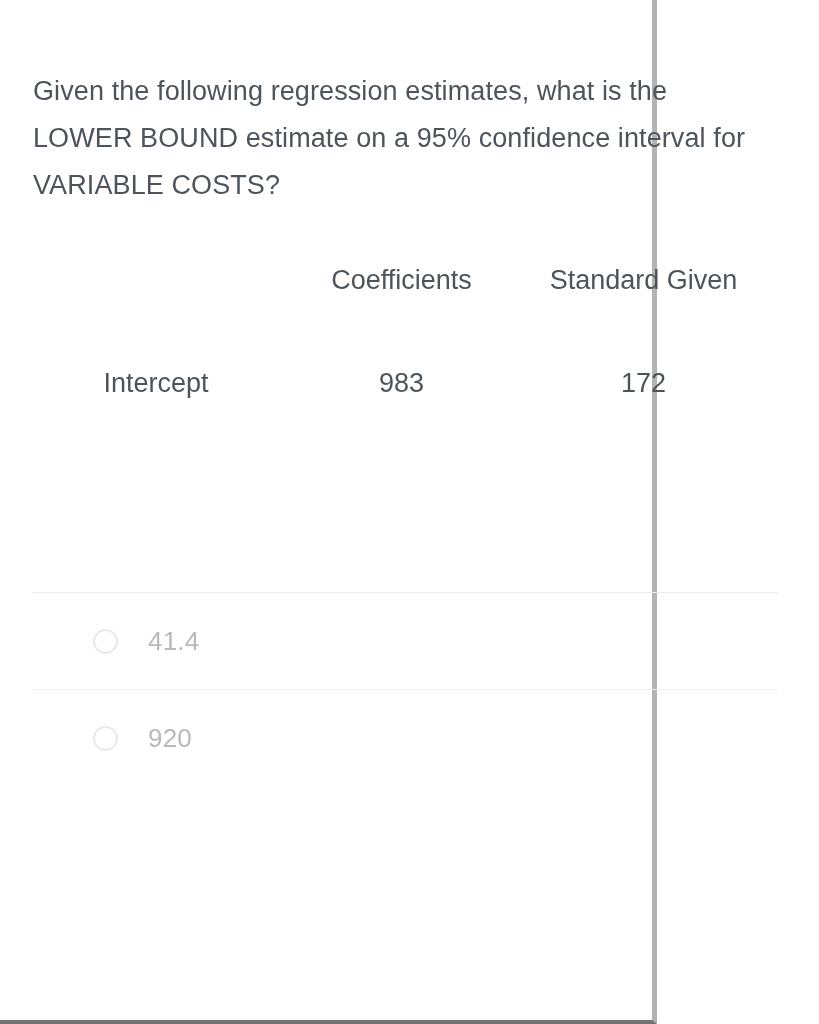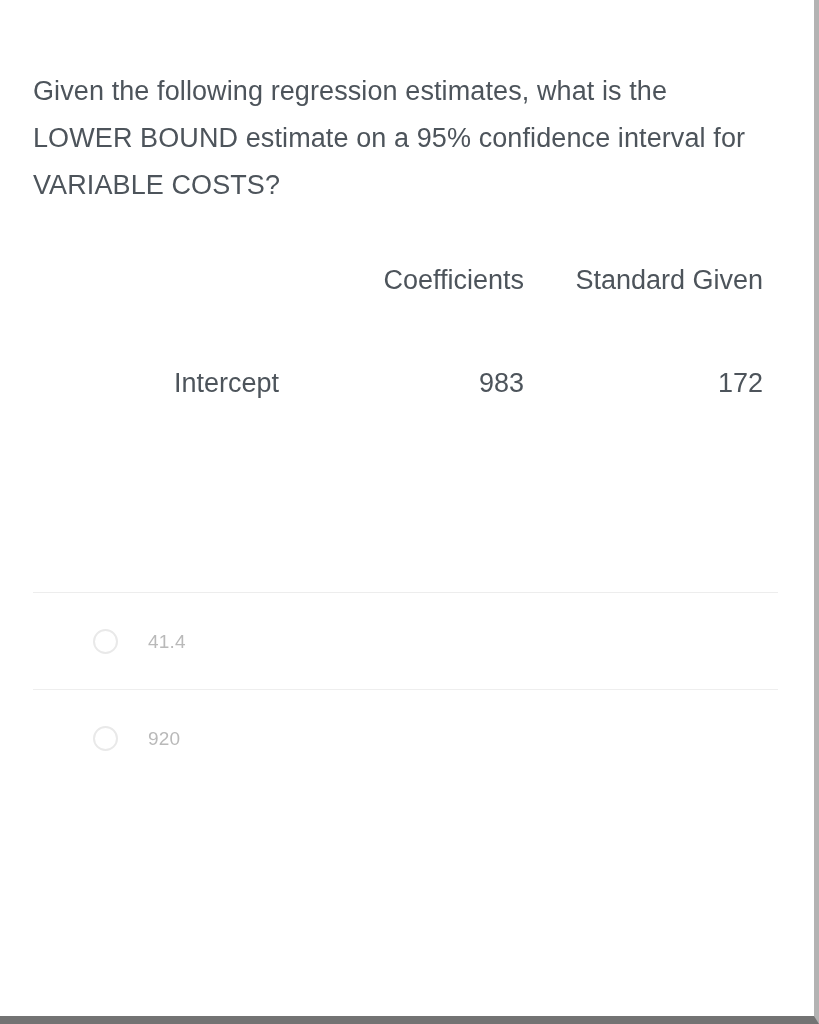--- a/index.html
+++ b/index.html
@@ -10,26 +10,26 @@
   body {
     width: 819px;
     height: 1024px;
     overflow: hidden;
     font-family: "Liberation Sans", sans-serif;
     -webkit-font-smoothing: antialiased;
   }
 
   .page {
     position: relative;
-    width: 819px;
+    width: 657px;
     height: 1024px;
     background: #ffffff;
     box-sizing: border-box;
     border-right: 5px solid #b3b3b3;
-    border-bottom: 8px solid #737373;
+    border-bottom: 4px solid #737373;
   }
 
   
   .question-block {
     position: absolute;
     left: 33px;
     top: 68px;
     width: 730px;
   }
   .question-text {
@@ -49,21 +49,21 @@
     width: 730px;
     border-collapse: collapse;
     table-layout: fixed;
   }
   .regression-table col.c-label { width: 246px; }
   .regression-table col.c-coef  { width: 245px; }
   .regression-table col.c-se    { width: 239px; }
 
   .regression-table th,
   .regression-table td {
-    text-align: right;
+    text-align: center;
     vertical-align: top;
     padding: 0;
     font-size: 27px;
     line-height: 44px;
     color: #4d545b;
     font-weight: 400;
     height: 103px;
   }
   .regression-table th { font-weight: 400; }
   .regression-table tr.row-last th,
@@ -108,21 +108,21 @@
     top: 50%;
     width: 11px;
     height: 11px;
     margin: -5.5px 0 0 -5.5px;
     border-radius: 50%;
     background: #9b9b9b;
   }
 
   .answer-label {
     margin-left: 30px;
-    font-size: 19px;
+    font-size: 26px;
     line-height: 1;
     color: #b9b9b9;
     font-weight: 400;
     letter-spacing: 0.2px;
   }
   .answer-option.selected .answer-label {
     color: #575757;
   }
 </style>
 </head>

